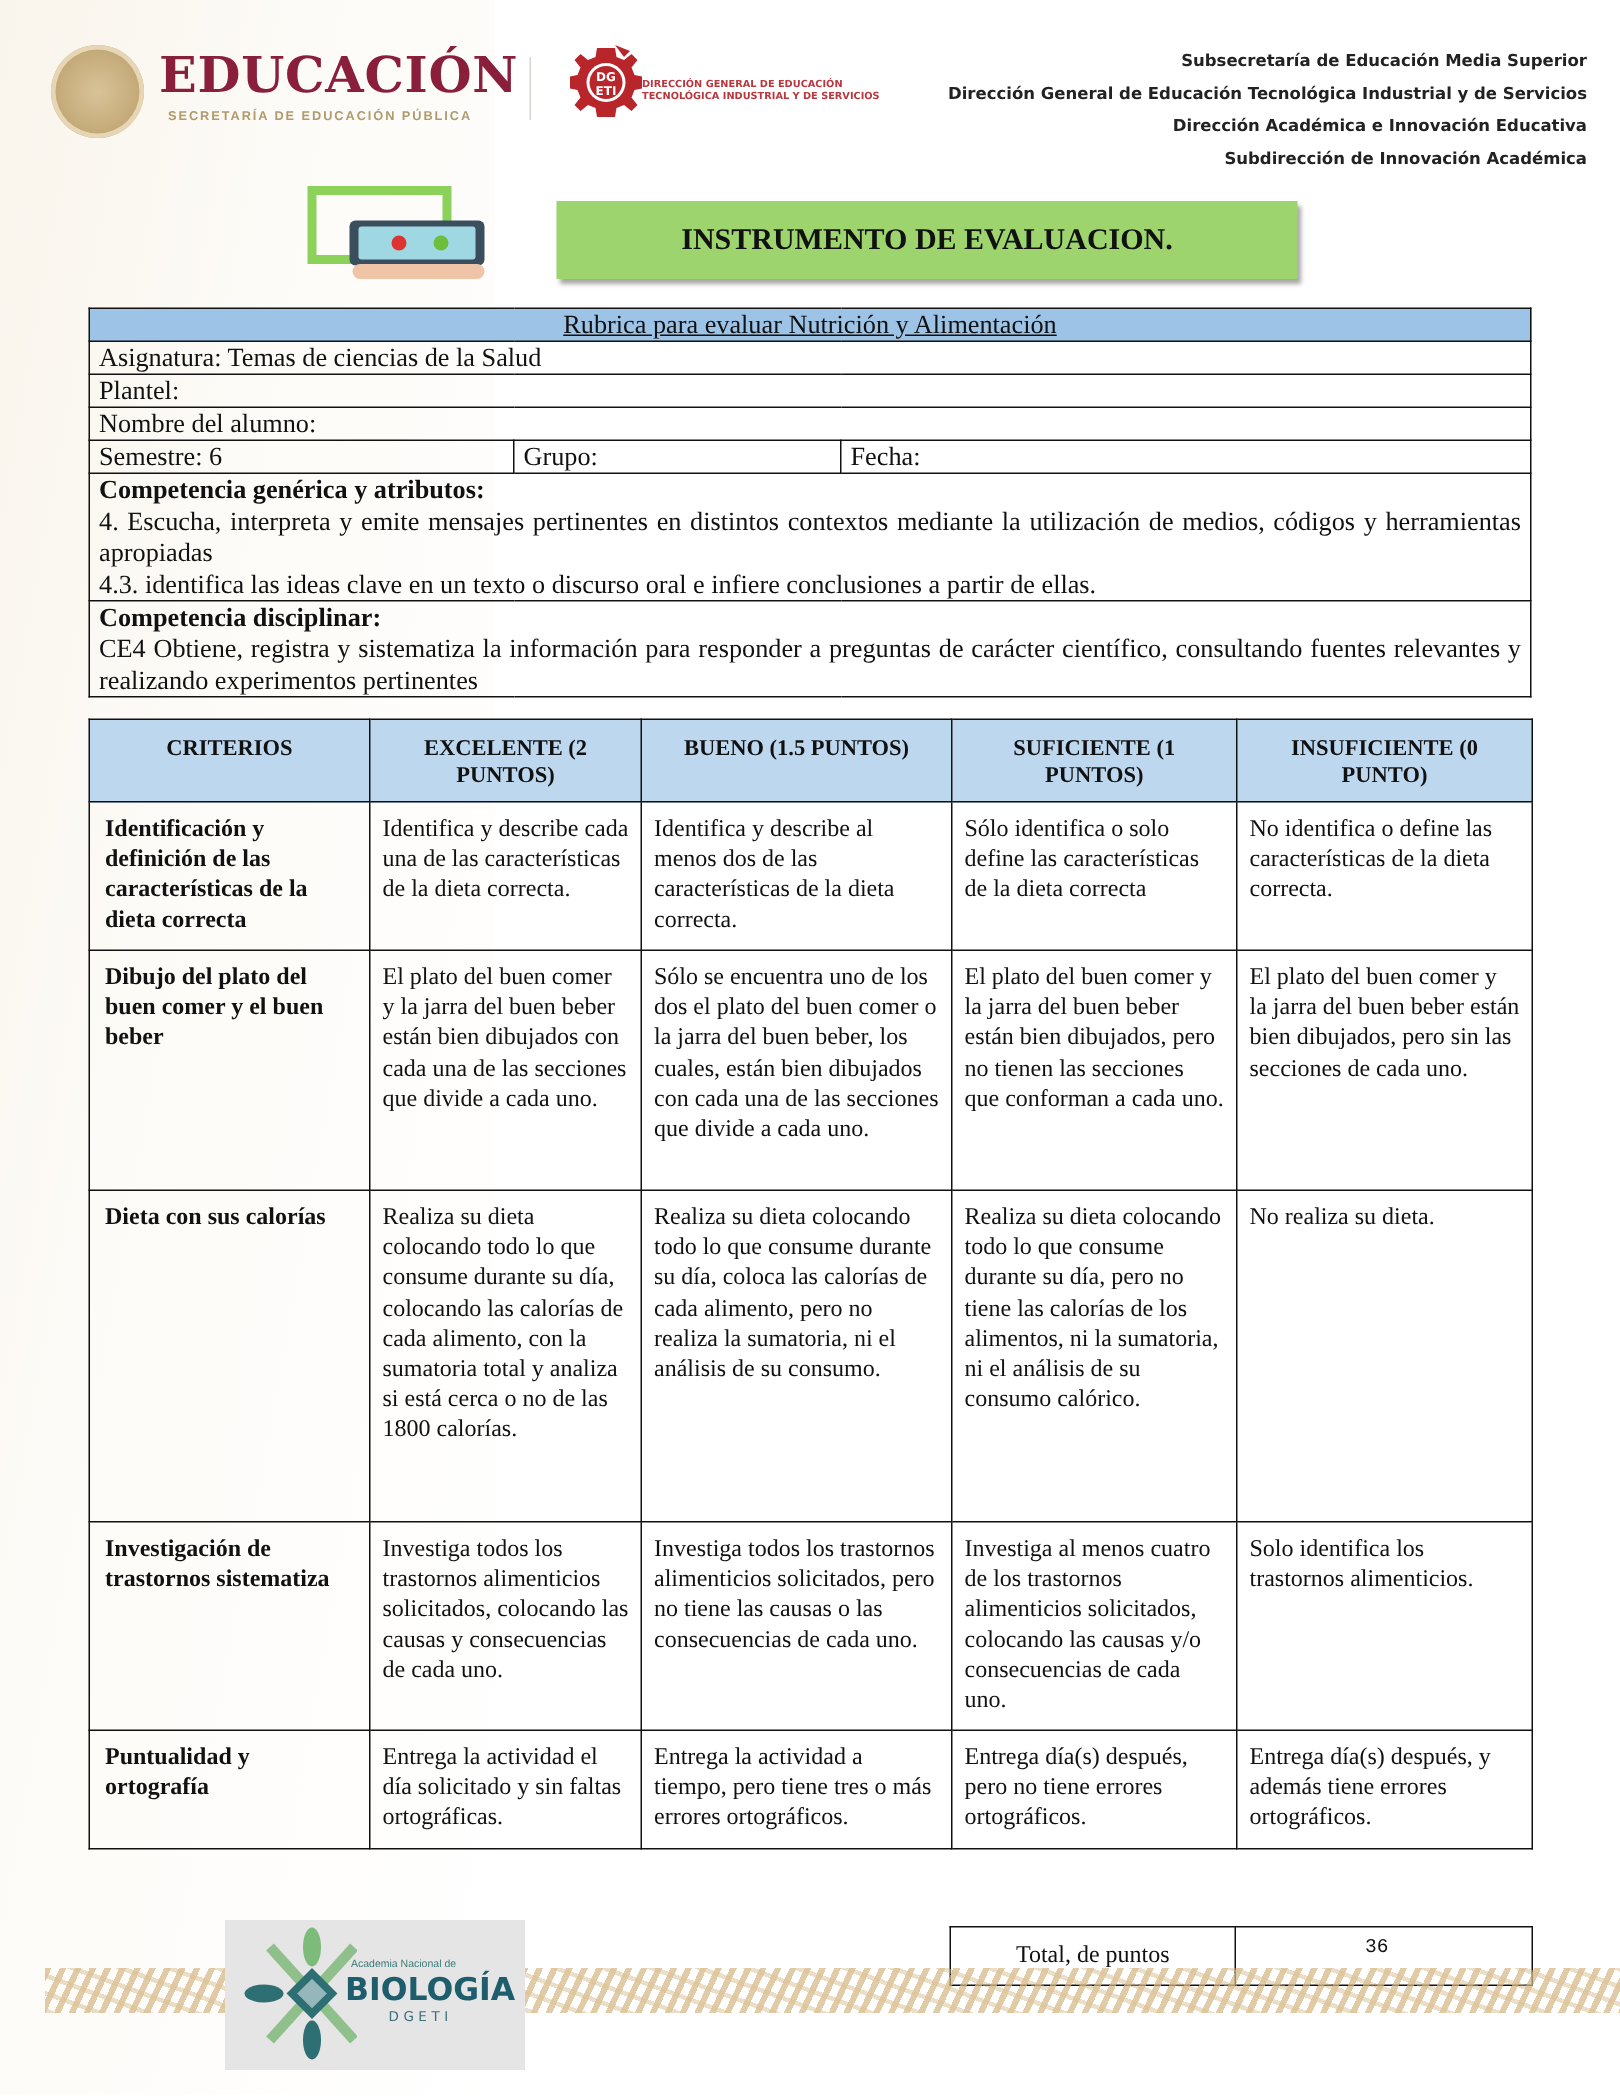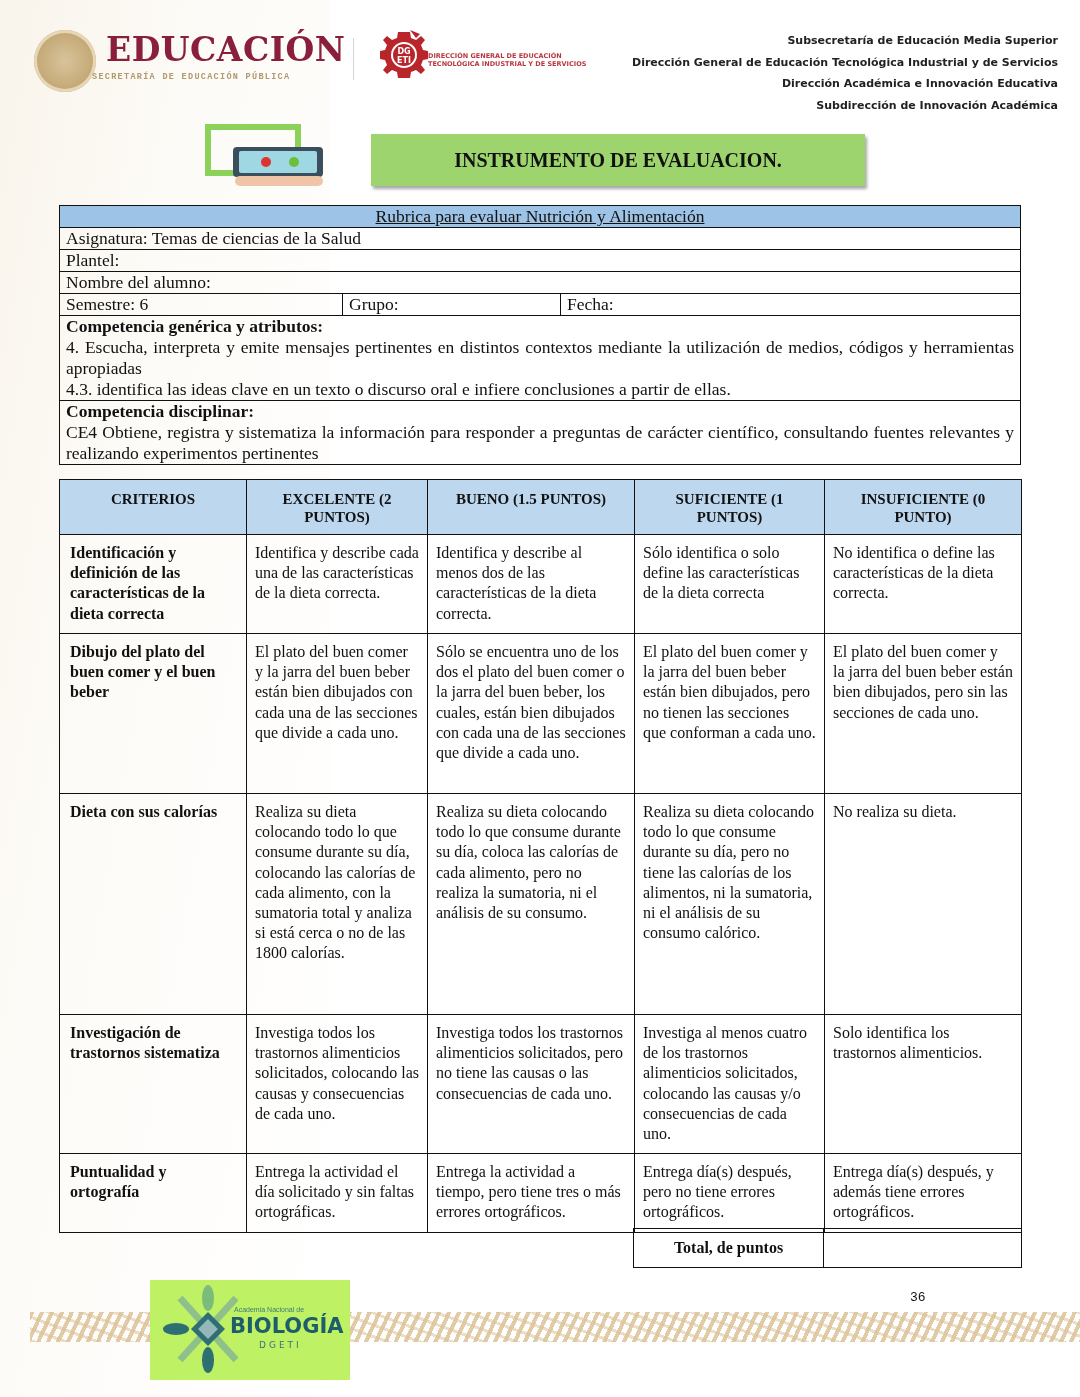--- a/index.html
+++ b/index.html
@@ -20,21 +20,21 @@
     position: absolute; left: 34px; top: 30px; width: 62px; height: 62px; border-radius: 50%;
     background: radial-gradient(circle at 50% 50%, #d8c39a 0%, #c7ad7c 55%, #b99a64 100%);
     box-shadow: inset 0 0 0 3px #e6d6b5;
   }
   .edu-word {
     position: absolute; left: 106px; top: 30px;
     font-family: "DejaVu Serif", serif; font-size: 33px; font-weight: bold; color: #8a1f3c;
     letter-spacing: 0.5px;
   }
   .edu-sub {
-    position: absolute; left: 92px; top: 72px; font-family: Liberation Mono, monospace;
+    position: absolute; left: 112px; top: 72px; font-family: Liberation Sans, sans-serif;
     font-size: 8.5px; color: #b09a6e; letter-spacing: 1.3px; font-weight: bold;
   }
   .vsep { position: absolute; left: 353px; top: 38px; width: 1px; height: 42px; background: #d8d3cc; }
   .dgeti-gear {
     position: absolute; left: 380px; top: 30px; width: 48px; height: 52px;
   }
   .dgeti-text {
     position: absolute; left: 428px; top: 52px; font-family: "DejaVu Sans", sans-serif;
     font-size: 6.5px; color: #b8383f; line-height: 8px; font-weight: bold;
   }
@@ -84,39 +84,39 @@
   }
   .rubric td { padding: 8px 8px 6px; text-align: left; }
   .rubric td.crit { text-align: left; font-weight: bold; padding-left: 10px; padding-right: 10px; }
   .rubric tr.r1 td { height: 84px; }
   .rubric tr.r2 td { height: 145px; }
   .rubric tr.r3 td { height: 206px; }
   .rubric tr.r4 td { height: 124px; }
   .rubric tr.r5 td { height: 64px; }
 
   .total {
-    position: absolute; left: 633px; top: 1228px; width: 388px; border-collapse: collapse;
-    font-size: 16px; table-layout: fixed; font-weight: bold;
+    position: absolute; left: 633px; top: 1284px; width: 388px; border-collapse: collapse;
+    font-size: 16px; table-layout: fixed;
   }
   .total td { border: 1.5px solid #111; height: 36px; text-align: center; vertical-align: middle; }
 
   .page-num {
     position: absolute; left: 910px; top: 1290px; font-family: Liberation Mono, monospace; font-size: 13px; color: #111;
   }
 
   
   .band {
     position: absolute; left: 30px; top: 1312px; width: 1050px; height: 30px;
     background:
       repeating-linear-gradient(115deg, rgba(214,184,134,0.85) 0 4px, rgba(255,255,255,0) 4px 9px),
       repeating-linear-gradient(20deg, rgba(214,184,134,0.55) 0 3px, rgba(255,255,255,0) 3px 11px);
     opacity: 0.85;
   }
   .bio-logo {
-    position: absolute; left: 150px; top: 1280px; width: 200px; height: 100px; background: #bef264;
+    position: absolute; left: 150px; top: 1280px; width: 200px; height: 100px; background: #e5e5e5;
   }
   .bio-x {
     position: absolute; left: 12px; top: 4px; width: 76px; height: 90px;
   }
   .bio-small {
     position: absolute; left: 84px; top: 26px; font-family: "Liberation Sans", sans-serif; font-size: 7px; color: #3a7a78;
   }
   .bio-word {
     position: absolute; left: 80px; top: 34px; font-family: "DejaVu Sans", sans-serif; font-weight: bold; font-size: 21px; color: #1d5d6c;
   }

